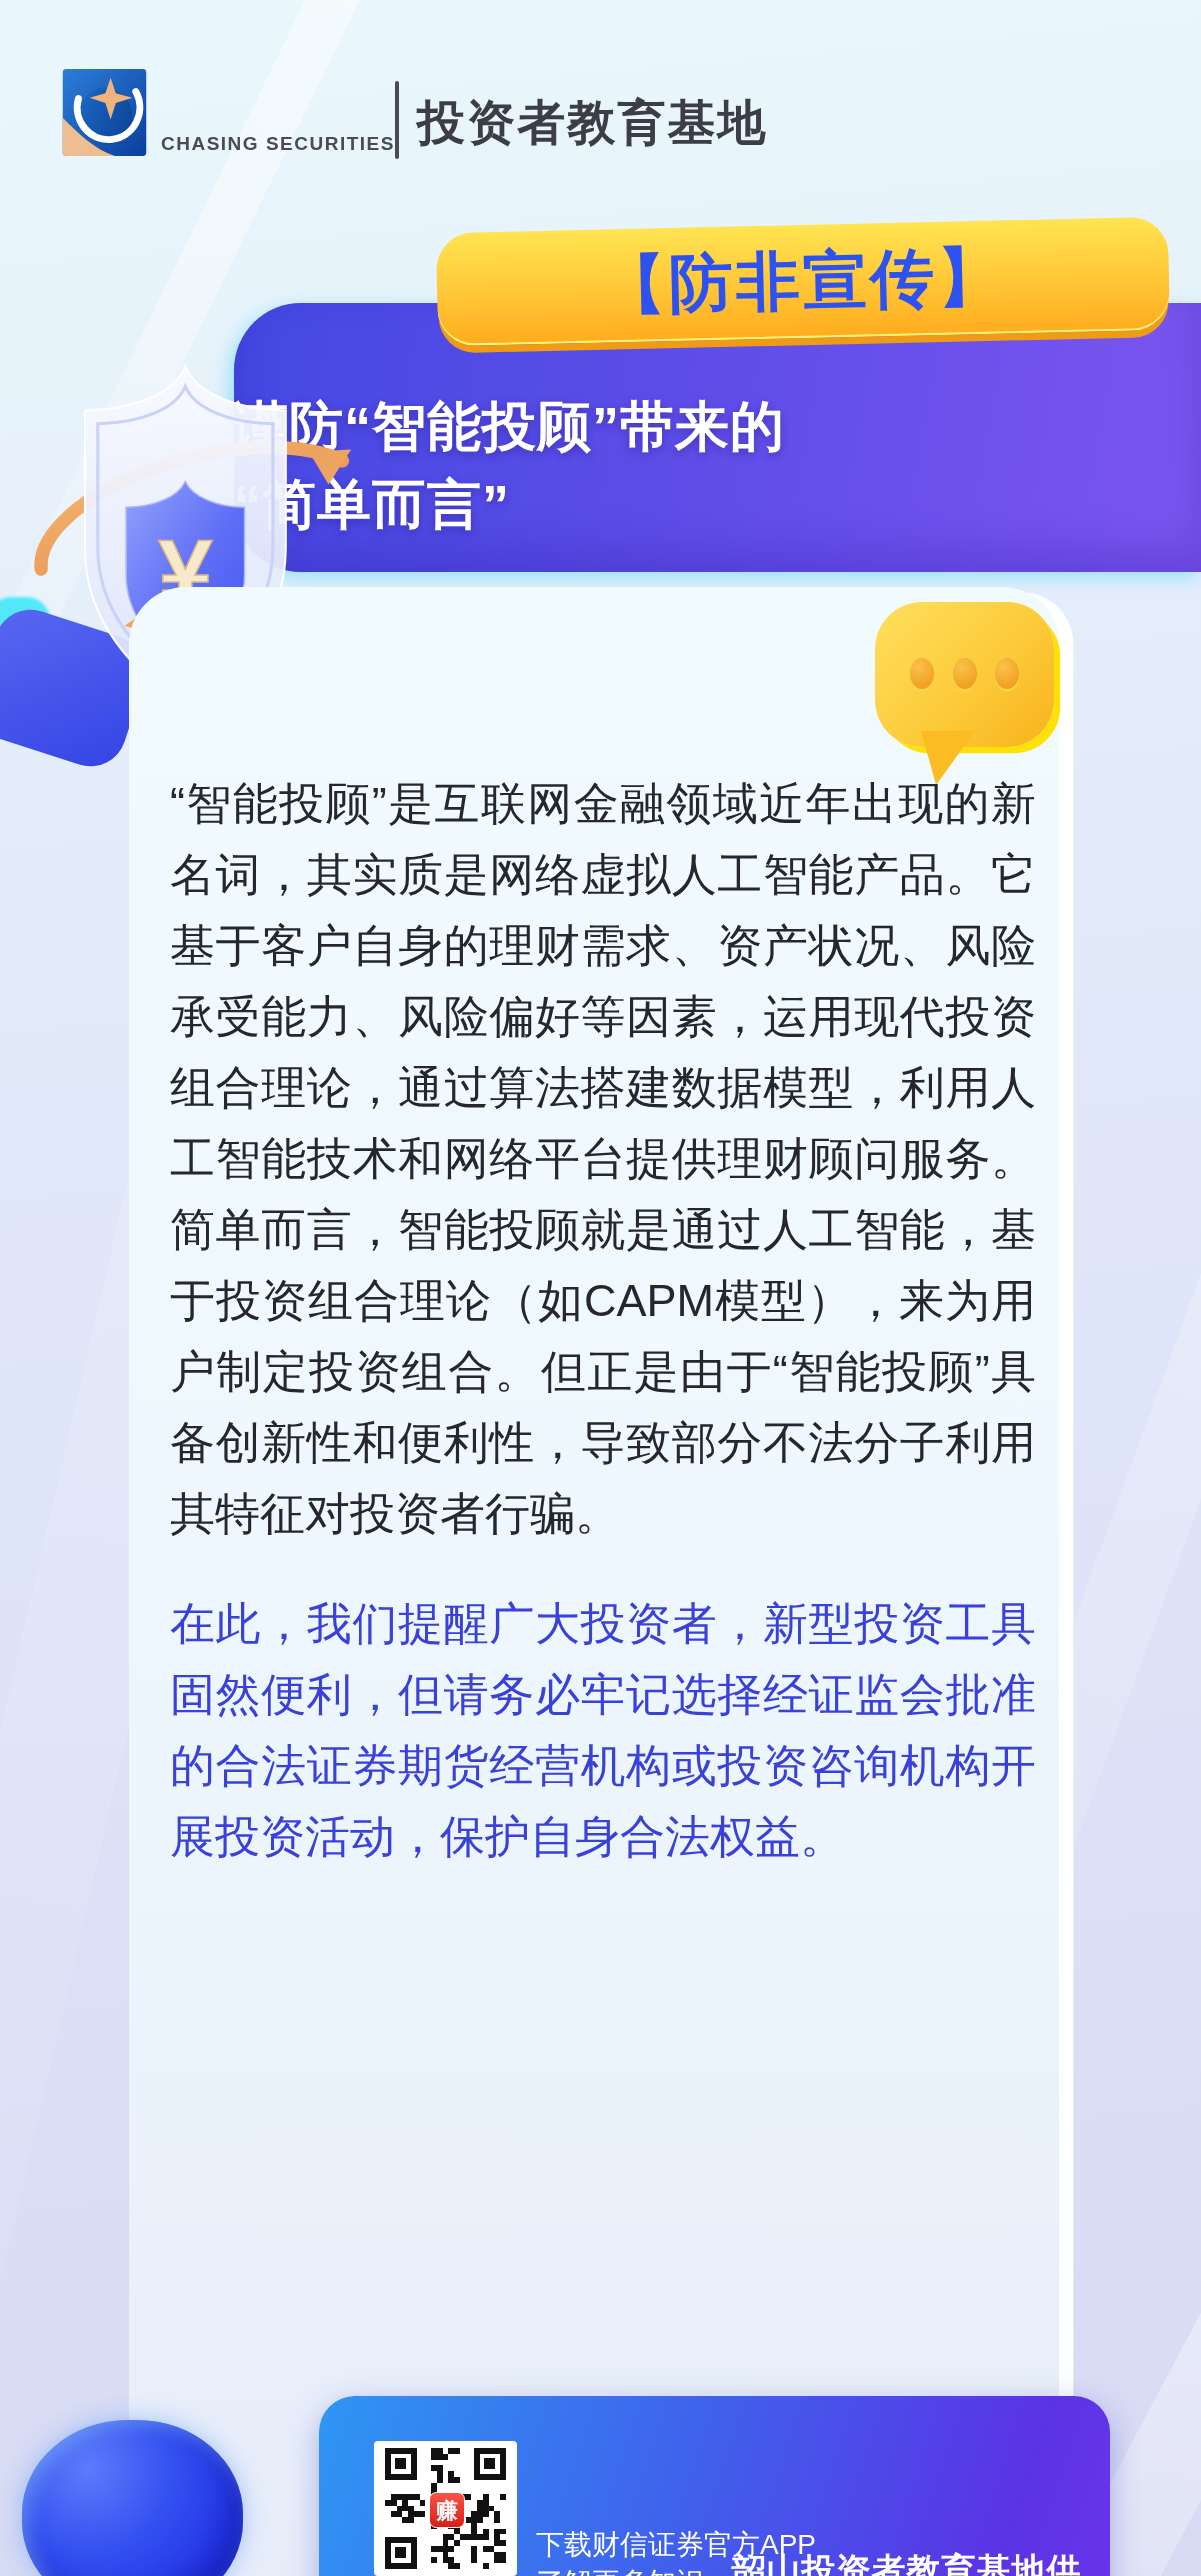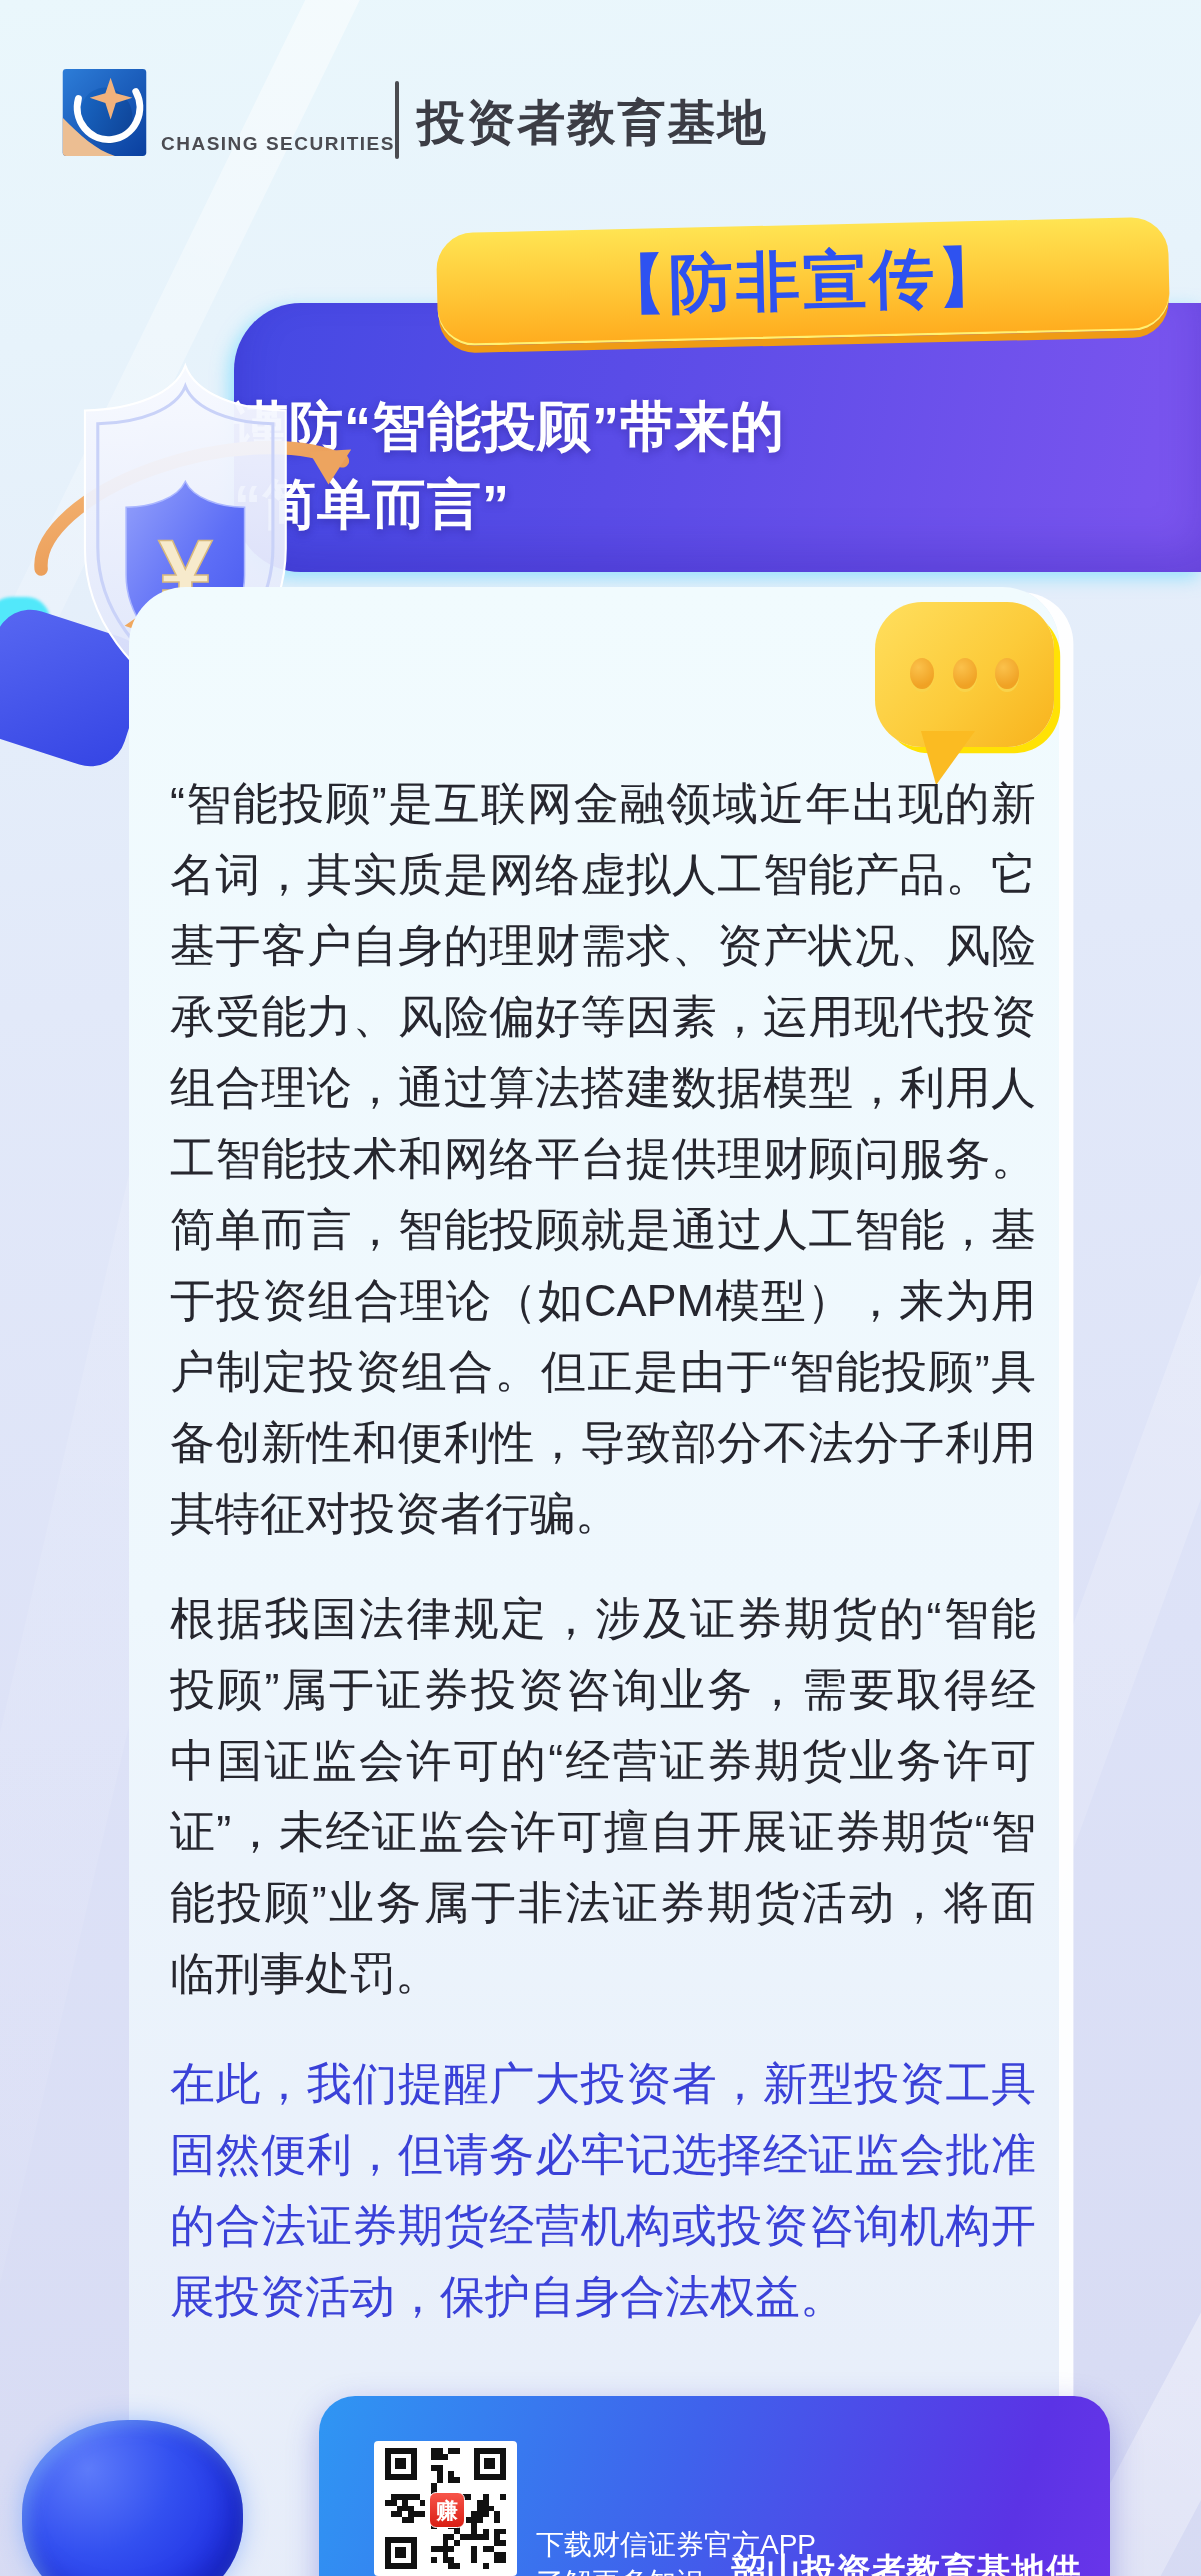--- a/index.html
+++ b/index.html
@@ -147,21 +147,20 @@
   <div class="abs" id="content-card"></div>
 
   <div class="abs" id="bubble-yellow"></div>
   <div class="abs" id="bubble-yellow-tail"></div>
   <div class="dot" style="left:910px;top:658px;"></div>
   <div class="dot" style="left:953px;top:658px;"></div>
   <div class="dot" style="left:995px;top:658px;"></div>
 
   <div class="abs" id="article">
     <p class="p1">“智能投顾”是互联网金融领域近年出现的新名词，其实质是网络虚拟人工智能产品。它基于客户自身的理财需求、资产状况、风险承受能力、风险偏好等因素，运用现代投资组合理论，通过算法搭建数据模型，利用人工智能技术和网络平台提供理财顾问服务。简单而言，智能投顾就是通过人工智能，基于投资组合理论（如CAPM模型），来为用户制定投资组合。但正是由于“智能投顾”具备创新性和便利性，导致部分不法分子利用其特征对投资者行骗。</p>
-    <p class="p2">根据我国法律规定，涉及证券期货的“智能投顾”属于证券投资咨询业务，需要取得经中国证监会许可的“经营证券期货业务许可证”，未经证监会许可擅自开展证券期货“智能投顾”业务属于非法证券期货活动，将面临刑事处罚。</p>
     <p class="p3">在此，我们提醒广大投资者，新型投资工具固然便利，但请务必牢记选择经证监会批准的合法证券期货经营机构或投资咨询机构开展投资活动，保护自身合法权益。</p>
   </div>
 
   <div class="abs" id="bubble-blue"></div>
 
   <div class="abs" id="footer-card"></div>
 
   <div class="abs" id="qr-panel"></div>
   <div class="abs" id="qr-box">
     <div id="qr-grid">

